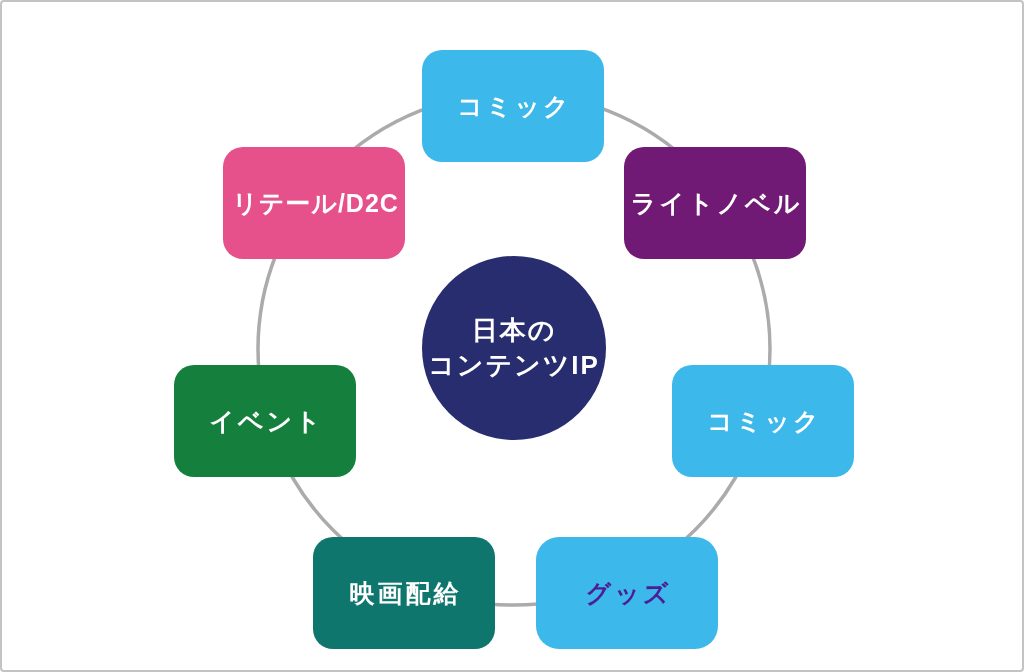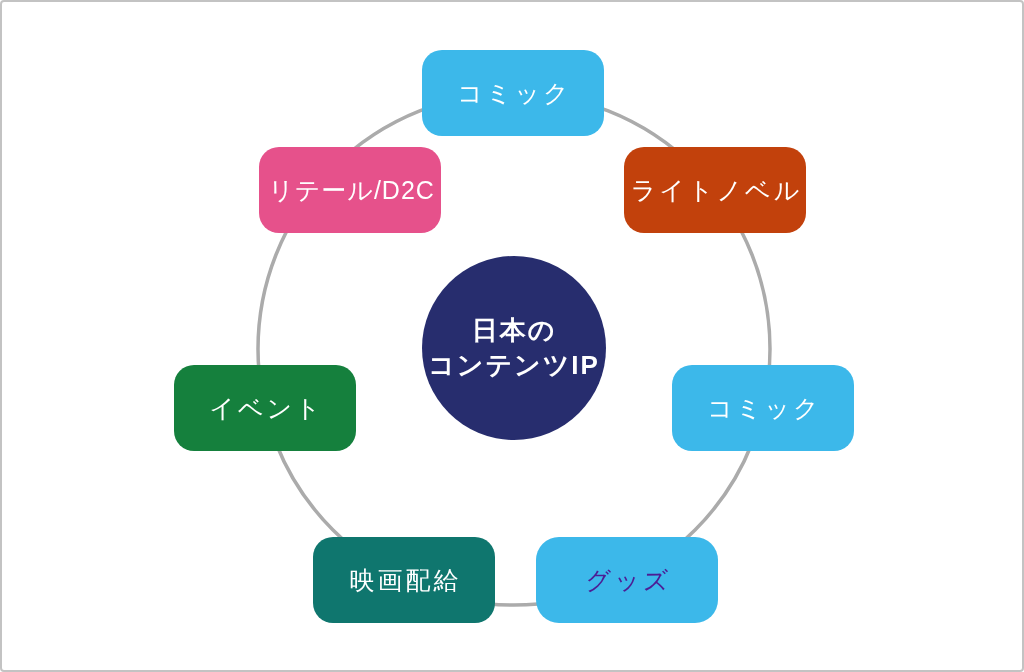--- a/index.html
+++ b/index.html
@@ -21,40 +21,40 @@
   .ring-svg {
     position: absolute;
     left: 0;
     top: 0;
     width: 1024px;
     height: 672px;
   }
   .node {
     position: absolute;
     width: 182px;
-    height: 86px;
+    height: 112px;
     border-radius: 20px;
     display: flex;
     align-items: center;
     justify-content: center;
     color: #ffffff;
     font-size: 25px;
-    font-weight: normal;
+    font-weight: bold;
     letter-spacing: 3px;
     white-space: nowrap;
     text-align: center;
   }
   .node span { margin-left: 3px; } 
   .n0 { left: 420px; top:  48px; }
   .n1 { left: 622px; top: 145px; }
   .n2 { left: 670px; top: 363px; }
   .n3 { left: 534px; top: 535px; }
   .n4 { left: 311px; top: 535px; }
   .n5 { left: 172px; top: 363px; }
-  .n6 { left: 221px; top: 145px; letter-spacing: 1px; margin-left: 36px; }
+  .n6 { left: 221px; top: 145px; letter-spacing: 1px; }
   .center-circle {
     position: absolute;
     left: 420px;
     top: 254px;
     width: 184px;
     height: 184px;
     border-radius: 50%;
     display: flex;
     flex-direction: column;
     align-items: center;
@@ -72,21 +72,21 @@
 
 <div class="page" style="border-color: rgb(195, 195, 195);">
 
   <svg class="ring-svg" viewBox="0 0 1024 672" aria-hidden="true">
     <circle cx="512" cy="347" r="256" fill="none" stroke-width="3.5" stroke="#ababab"></circle>
   </svg>
 
   <div class="node n0" style="background: rgb(60, 184, 234); color: rgb(255, 255, 255);">
     <span>コミック</span>
   </div>
-  <div class="node n1" style="background: #c2410c; color: rgb(255, 255, 255);">
+  <div class="node n1" style="background: #701a75; color: rgb(255, 255, 255);">
     <span>ライトノベル</span>
   </div>
   <div class="node n2" style="background: rgb(60, 184, 234); color: rgb(255, 255, 255);">
     <span>コミック</span>
   </div>
   <div class="node n3" style="background: rgb(60, 184, 234); color: #4c1d95; border-radius: 23px;">
     <span>グッズ</span>
   </div>
   <div class="node n4" style="background: #0f766e; color: rgb(255, 255, 255);">
     <span>映画配給</span>

